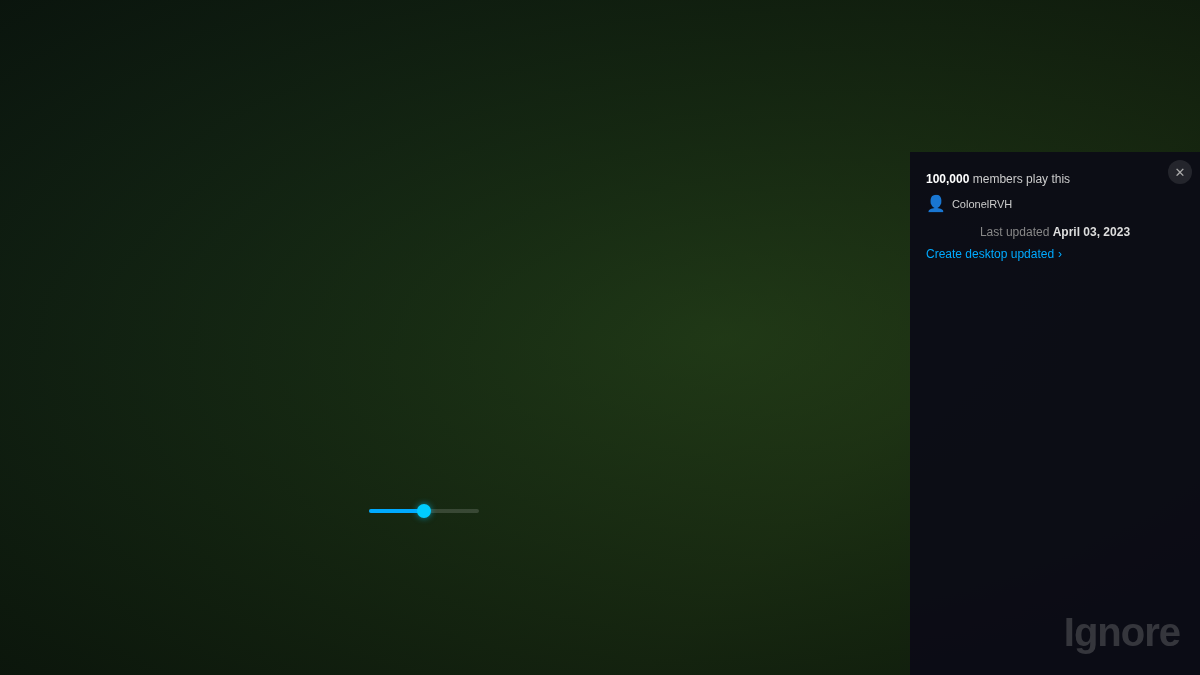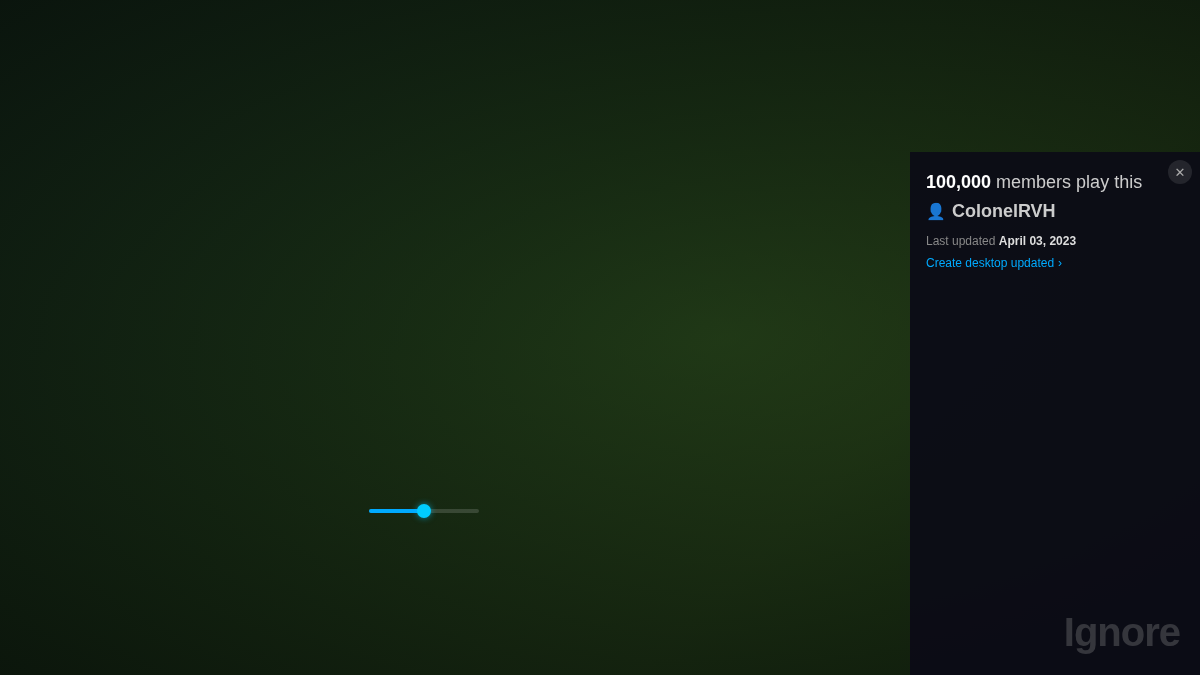--- a/index.html
+++ b/index.html
@@ -508,47 +508,47 @@
       align-items: center;
       justify-content: center;
       cursor: pointer;
       color: #aaa;
       font-size: 13px;
     }
     .info-content {
       padding: 20px 16px;
     }
     .info-members {
-      font-size: 18px;
+      font-size: 12px;
       color: #ccc;
       margin-bottom: 8px;
     }
     .info-members strong {
       color: #fff;
       font-weight: 700;
     }
     .info-user {
       display: flex;
       align-items: center;
       gap: 6px;
       margin-bottom: 12px;
     }
     .user-avatar-icon {
       color: #888;
       font-size: 16px;
     }
     .username {
-      font-size: 18px;
+      font-size: 11px;
       color: #ccc;
-      font-weight: bold;
     }
     .info-updated {
       font-size: 12px;
       color: #888;
       margin-bottom: 8px;
+      text-align: center;
     }
     .info-updated strong {
       color: #ddd;
     }
     .create-shortcut {
       font-size: 12px;
       color: #00aaff;
       cursor: pointer;
       display: flex;
       align-items: center;

